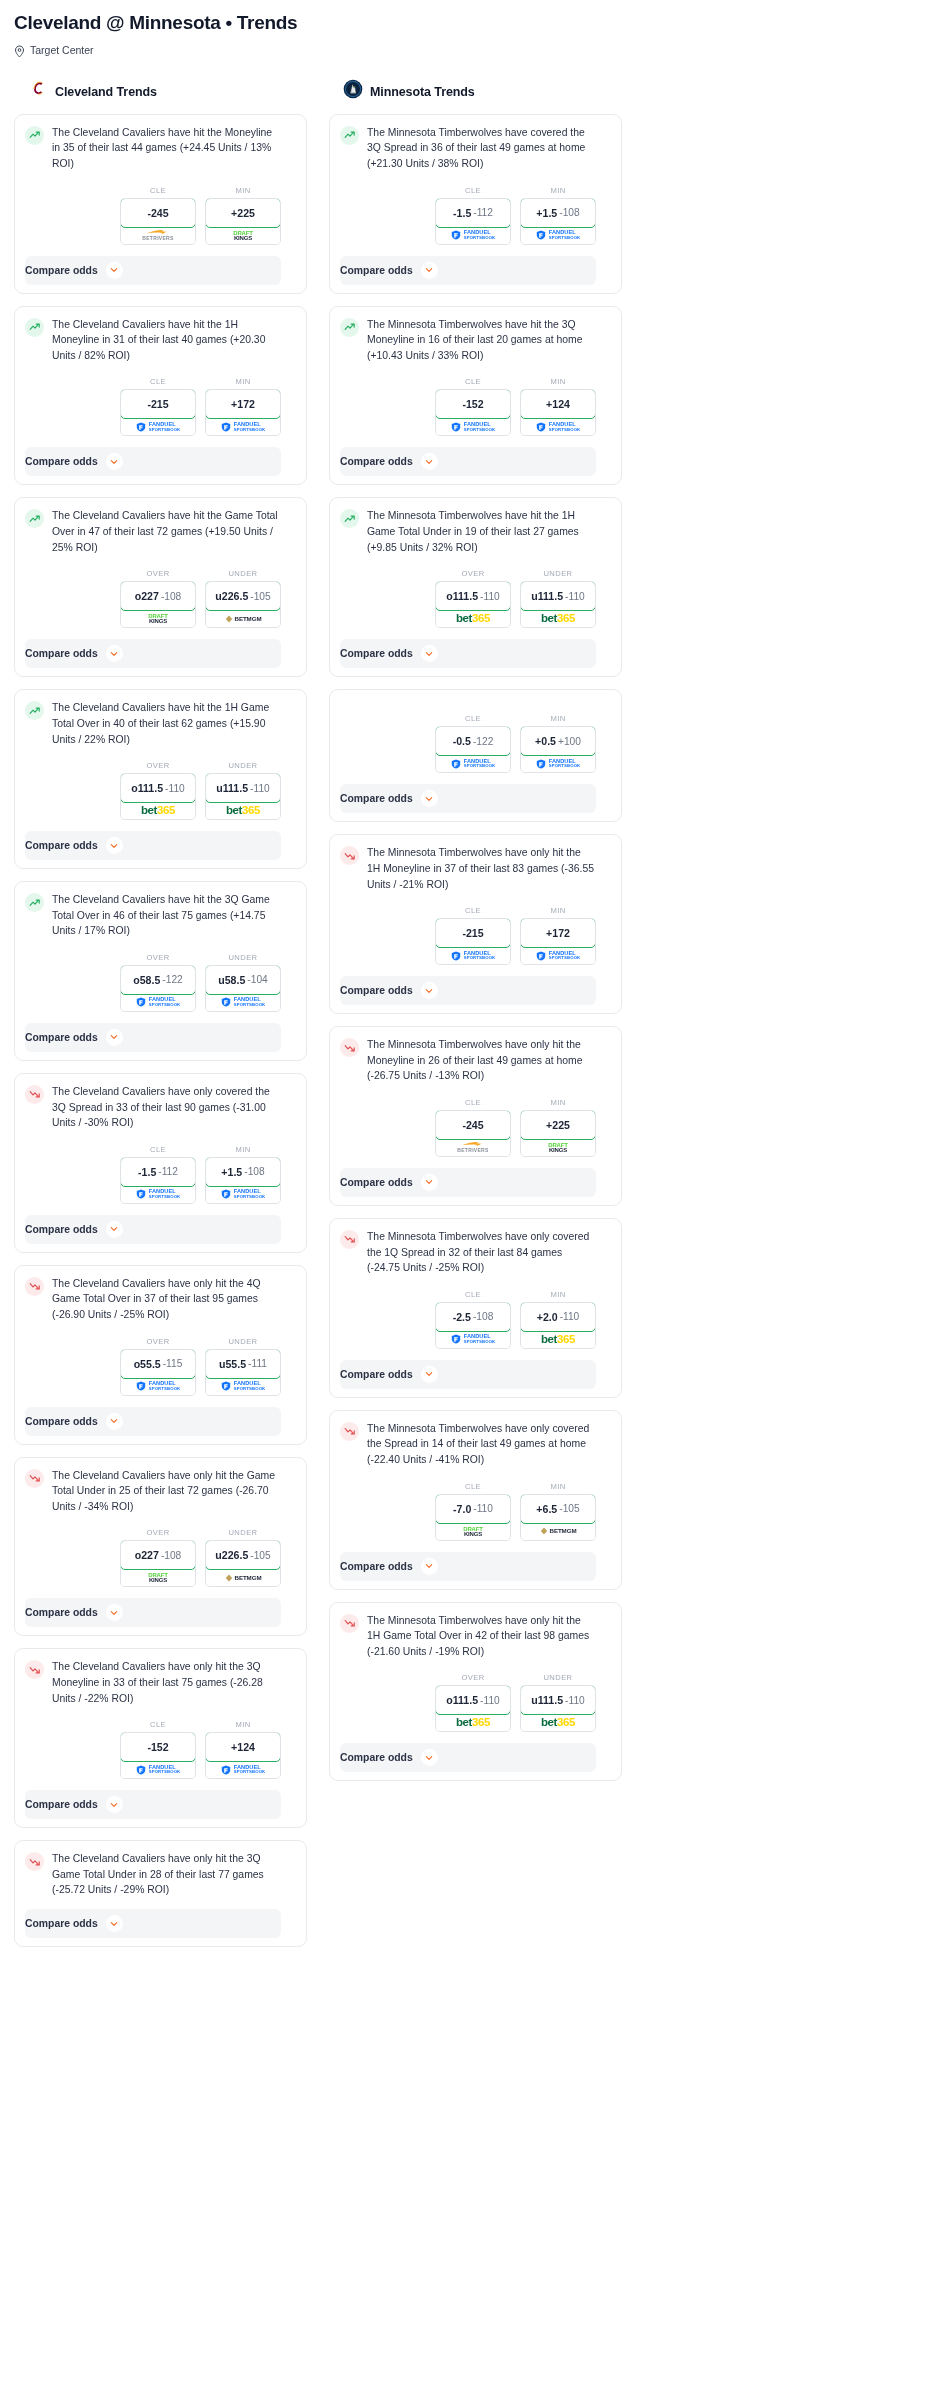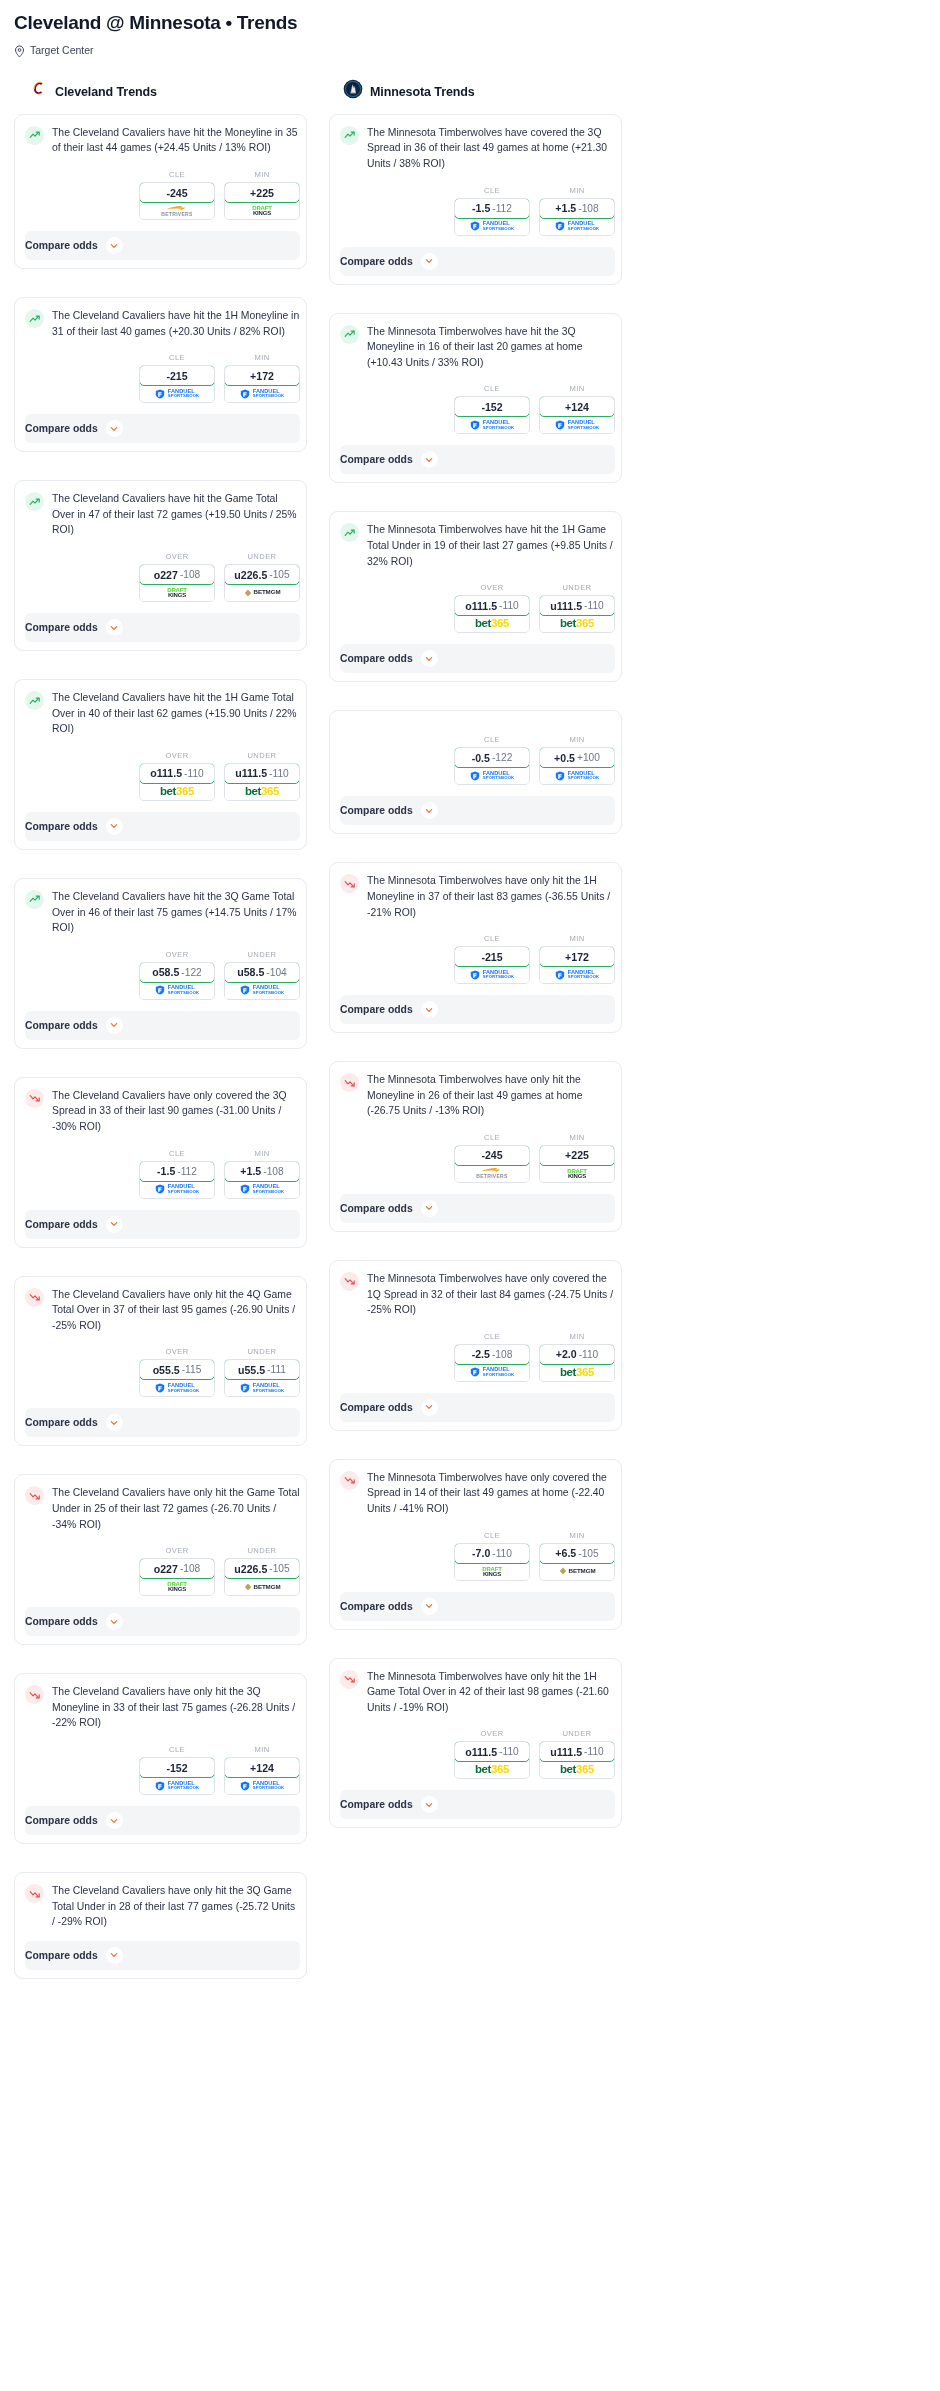--- a/index.html
+++ b/index.html
@@ -52,22 +52,22 @@
     font-weight: 800;
     color: #12192b;
     letter-spacing: -0.1px;
   }
 
   
   .trend-card {
     border: 1px solid #e8eaee;
     border-radius: 9px;
     background: #fff;
-    margin-bottom: 28px;
-    padding: 10px 6px 8px 10px;
+    margin-bottom: 12px;
+    padding: 10px 25px 8px 10px;
   }
   .trend-top {
     display: flex;
     gap: 8px;
     align-items: flex-start;
   }
   .trend-icon {
     width: 19px; height: 19px;
     border-radius: 50%;
     flex: 0 0 auto;
@@ -101,21 +101,21 @@
   .odds-box {
     border: 1px solid #dfe2e7;
     border-radius: 5px;
     overflow: hidden;
     background: #fff;
   }
   .odds-value {
     border: 1px solid #27ae60;
     border-radius: 5px;
     margin: -1px;
-    height: 21px;
+    height: 30px;
     display: flex;
     align-items: center;
     justify-content: center;
     gap: 2px;
     background: #fff;
     position: relative;
     z-index: 1;
   }
   .odds-value .main {
     font-size: 10.6px;

